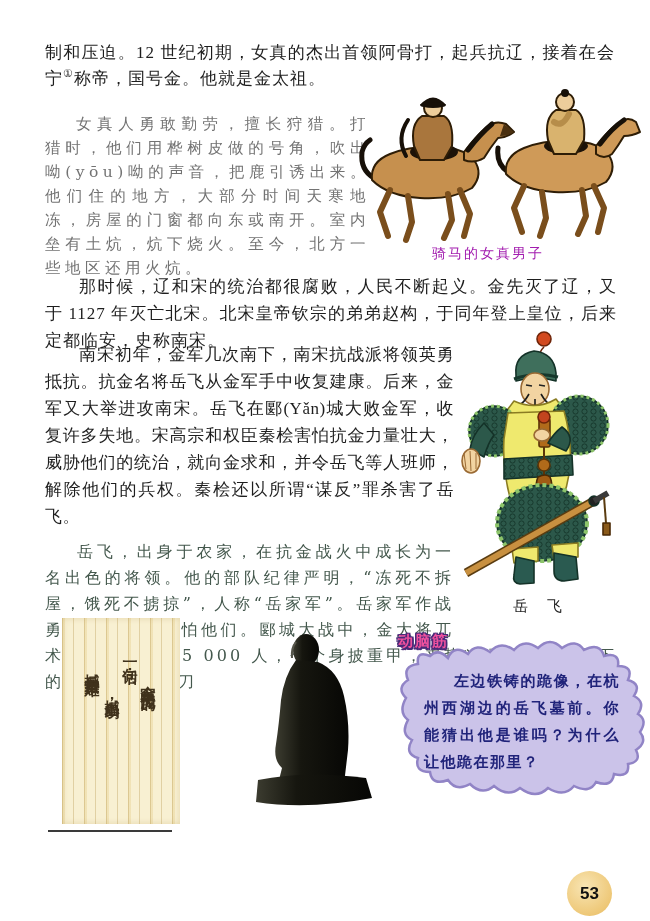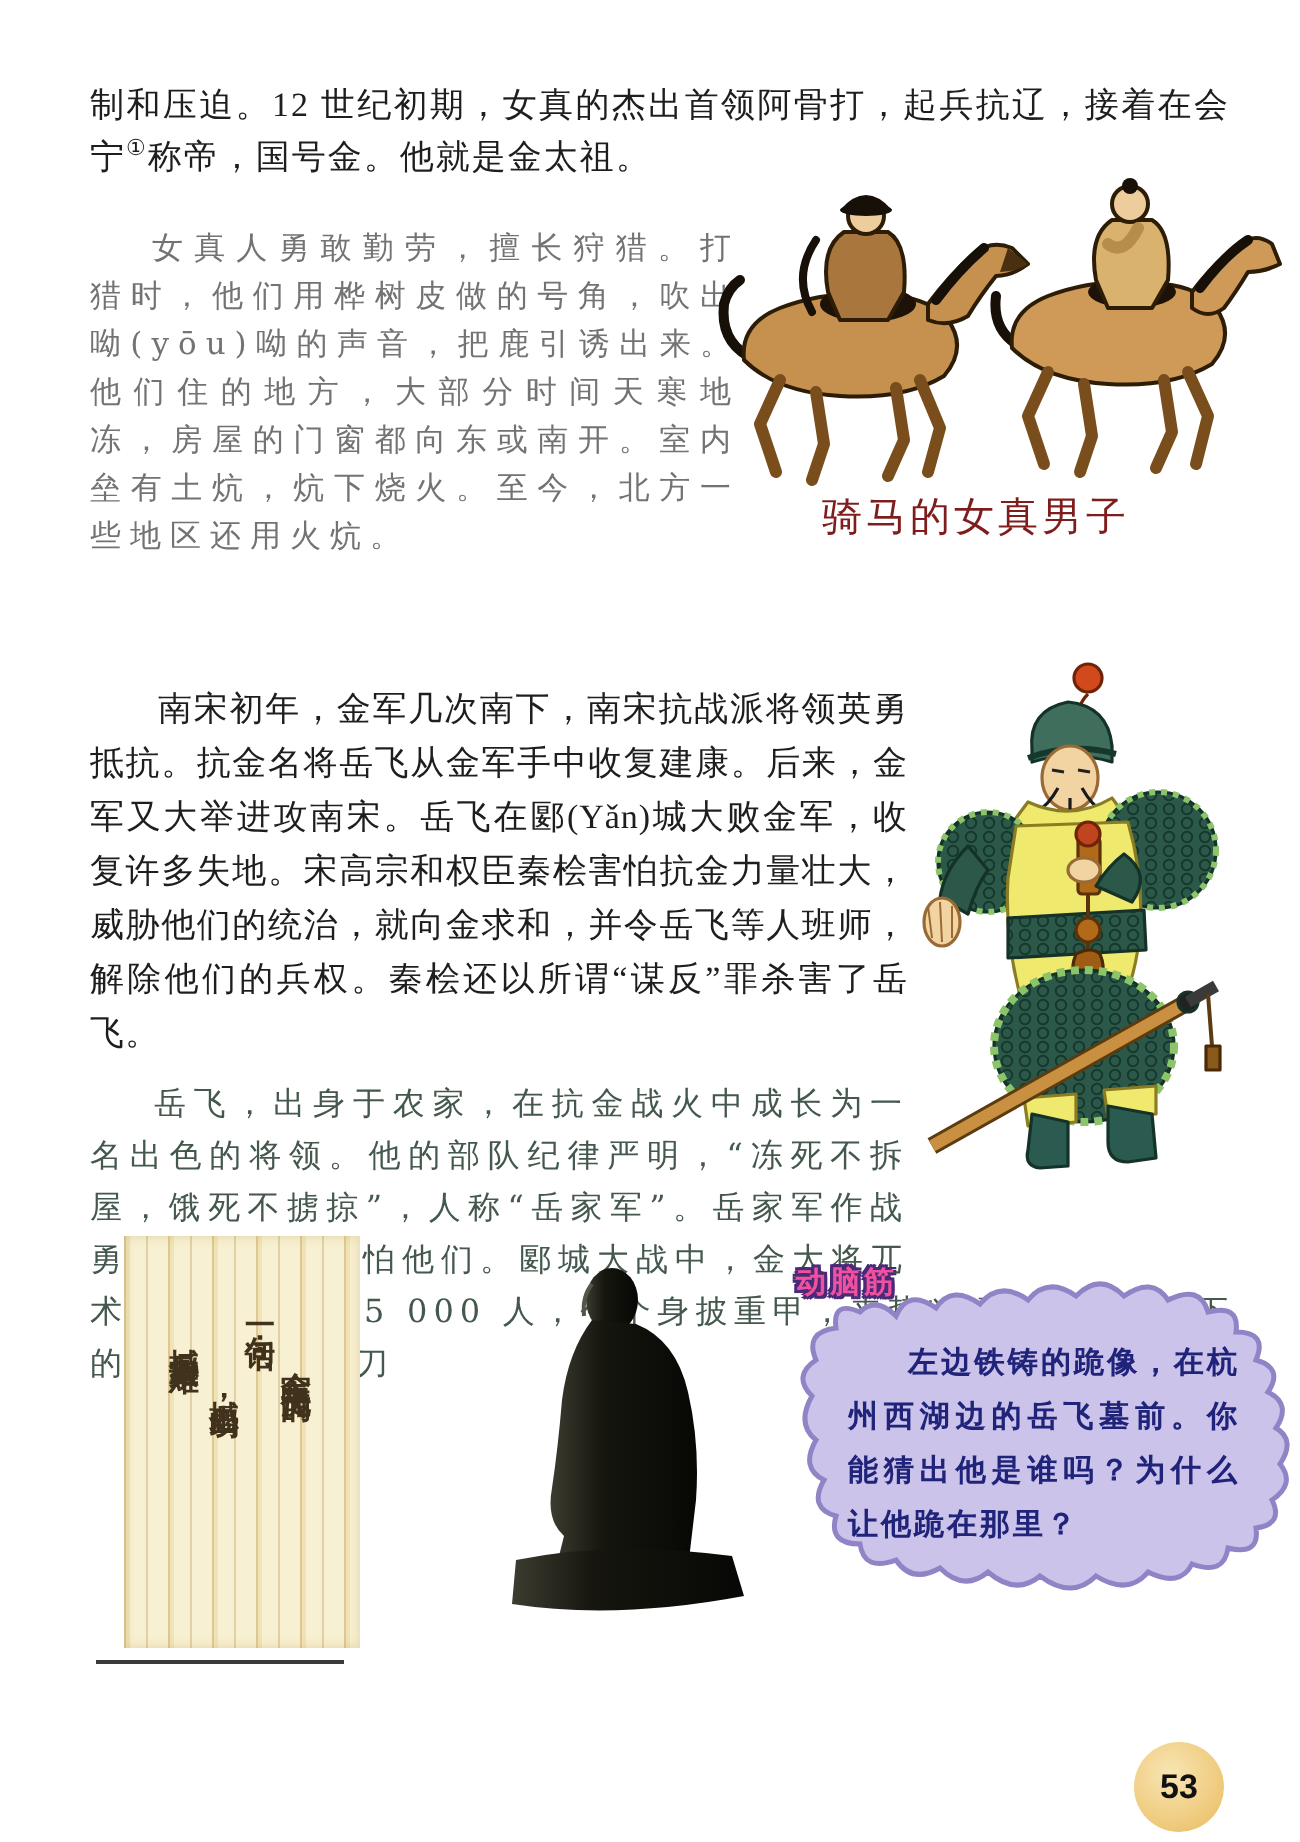--- a/index.html
+++ b/index.html
@@ -26,21 +26,21 @@
   }
   #p4{margin:0;font-size:17px;line-height:27px;letter-spacing:0.5px;text-indent:2em;text-align:justify;}
   #p5{
     margin:9px 0 0 0;font-size:16px;line-height:26px;letter-spacing:3px;text-indent:2em;text-align:justify;
     font-family:"DejaVu Serif",serif;color:#44584d;
   }
   
   #horses{position:absolute;left:356px;top:86px;width:285px;height:158px;}
   #horse-caption{
     position:absolute;left:358px;top:245px;width:260px;text-align:center;
-    font-size:20px;letter-spacing:2px;color:#7f1d1d;
+    font-size:14px;letter-spacing:2px;color:#a21caf;
   }
   #statue{position:absolute;left:246px;top:632px;}
   
   #scroll-panel{
     position:absolute;left:62px;top:618px;width:118px;height:206px;
     background-color:#f8f0d2;
     background-image:
       repeating-linear-gradient(90deg, rgba(186,156,86,0.38) 0 1px, rgba(0,0,0,0) 1px 11px),
       repeating-linear-gradient(90deg, rgba(235,216,160,0.55) 0 3px, rgba(0,0,0,0) 3px 22px);
     box-shadow:inset 0 0 6px rgba(190,160,90,0.35);
@@ -114,20 +114,21 @@
         <path d="M58,60 Q54,38 66,30 L88,30 Q98,36 96,60 L88,74 L64,74 Z" fill="#a9763d"></path>
         <circle cx="77" cy="22" r="9" fill="#edcd9b"></circle>
         <path d="M64,19 Q77,4 90,19 Z" fill="#171008" stroke="none"></path>
         <ellipse cx="77" cy="19" rx="13" ry="3" fill="#171008" stroke="none"></ellipse>
         <path d="M52,34 Q40,52 50,70" fill="none" stroke="#171008" stroke-width="4"></path>
       </g>
     </svg>
   </div>
   <div id="horse-caption">骑马的女真男子</div>
 
+  <p class="para" id="p3">那时候，辽和宋的统治都很腐败，人民不断起义。金先灭了辽，又于 1127 年灭亡北宋。北宋皇帝钦宗的弟弟赵构，于同年登上皇位，后来定都临安，史称南宋。</p>
 
   <div id="wrapzone">
     <div id="warrior-fig">
       <svg viewBox="0 0 175 256" width="175" height="256">
         <defs>
           <pattern id="sc" width="9" height="7" patternUnits="userSpaceOnUse">
             <rect width="9" height="7" fill="#2c584a"></rect>
             <circle cx="4.5" cy="3.5" r="2.6" fill="none" stroke="#16382c" stroke-width="1"></circle>
           </pattern>
         </defs>
@@ -165,20 +166,21 @@
           <path d="M62,226 L60,244 Q58,252 66,253 L80,252 L80,230 Z" fill="#2a5a50"></path>
           <path d="M100,222 L100,240 Q100,250 110,250 L124,248 L122,226 Z" fill="#2a5a50"></path>
           <path d="M12,242 L140,170" stroke="#5a3c10" stroke-width="9" fill="none"></path>
           <path d="M12,242 L140,170" stroke="#c89040" stroke-width="6" fill="none"></path>
           <circle cx="140" cy="170" r="5" fill="#222"></circle>
           <path d="M140,170 L154,162" stroke="#3a3a3a" stroke-width="6"></path>
           <path d="M150,166 L152,192" stroke="#5a3c10" stroke-width="2"></path>
           <rect x="149" y="192" width="7" height="12" fill="#8a5a1a" stroke="#4a2a06"></rect>
         </g>
       </svg>
+      <div class="fig-caption">岳　飞</div>
     </div>
     <p id="p4">南宋初年，金军几次南下，南宋抗战派将领英勇抵抗。抗金名将岳飞从金军手中收复建康。后来，金军又大举进攻南宋。岳飞在郾(Yǎn)城大败金军，收复许多失地。宋高宗和权臣秦桧害怕抗金力量壮大，威胁他们的统治，就向金求和，并令岳飞等人班师，解除他们的兵权。秦桧还以所谓“谋反”罪杀害了岳飞。</p>
     <p id="p5">岳飞，出身于农家，在抗金战火中成长为一名出色的将领。他的部队纪律严明，“冻死不拆屋，饿死不掳掠”，人称“岳家军”。岳家军作战勇敢，金军很惧怕他们。郾城大战中，金大将兀术率精锐骑兵 15 000 人，个个身披重甲，来势凶猛。岳飞令手下的步兵，手持大刀</p>
   </div>
 
   <div id="scroll-panel">
     <div class="vcol" id="vcol1">金军中流传的</div>
     <div class="vcol" id="vcol2">一句话：</div>
     <div class="vcol" id="vcol3">撼山易，</div>
     <div class="vcol" id="vcol4">撼岳家军难！</div>

